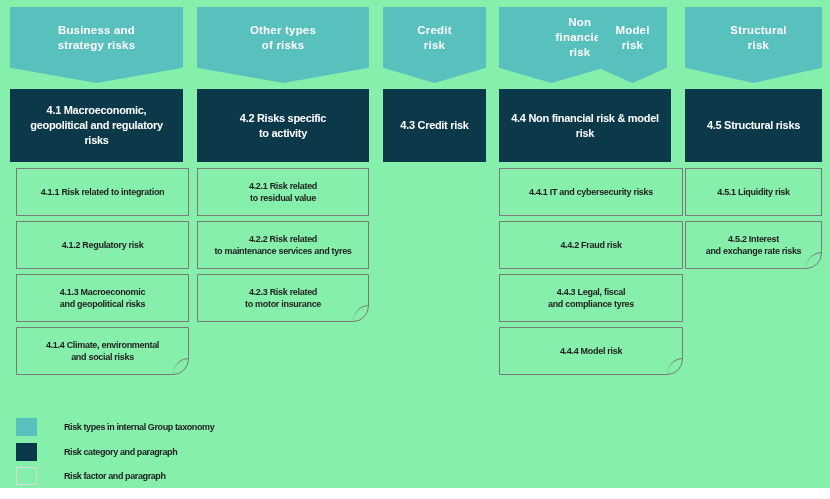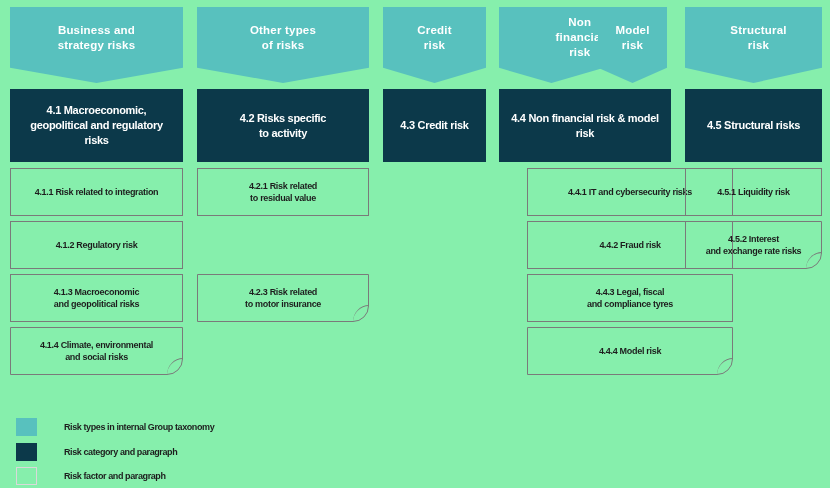--- a/index.html
+++ b/index.html
@@ -43,23 +43,23 @@
 
   
   .factor {
     position:absolute; height:48px;
     border:1px solid #7a7a7a; background:transparent;
     color:#1d1d1d; font-weight:bold; font-size:9px;
     letter-spacing:-.3px; line-height:1.35;
     display:flex; align-items:center; justify-content:center;
     text-align:center; padding:2px;
   }
-  .fc1 { left:10px;  width:173px; }
+  .fc1 { left:16px;  width:173px; }
   .fc2 { left:197px; width:172px; }
-  .fc4 { left:499px; width:206px;margin-left:28px; }
+  .fc4 { left:499px; width:184px; }
   .fc5 { left:685px; width:137px; }
   .r0 { top:168px; } .r1 { top:221px; } .r2 { top:274px; } .r3 { top:327px; }
 
   
   .curl { border-bottom-right-radius:16px; }
   .curl::after {
     content:""; position:absolute; right:-1px; bottom:-1px;
     width:16px; height:16px;
     border-top:1px solid #7a7a7a;
     border-top-left-radius:100% 100%;
@@ -145,20 +145,24 @@
   </div>
   <div class="factor fc1 r3 curl">
     <span class="pre">4.1.4 Climate, environmental
 and social risks</span>
   </div>
 
   <div class="factor fc2 r0">
     <span class="pre">4.2.1 Risk related
 to residual value</span>
   </div>
+  <div class="factor fc2 r1">
+    <span class="pre">4.2.2 Risk related
+to maintenance services and tyres</span>
+  </div>
   <div class="factor fc2 r2 curl">
     <span class="pre">4.2.3 Risk related
 to motor insurance</span>
   </div>
 
   <div class="factor fc4 r0">
     <span class="pre">4.4.1 IT and cybersecurity risks</span>
   </div>
   <div class="factor fc4 r1">
     <span class="pre">4.4.2 Fraud risk</span>

